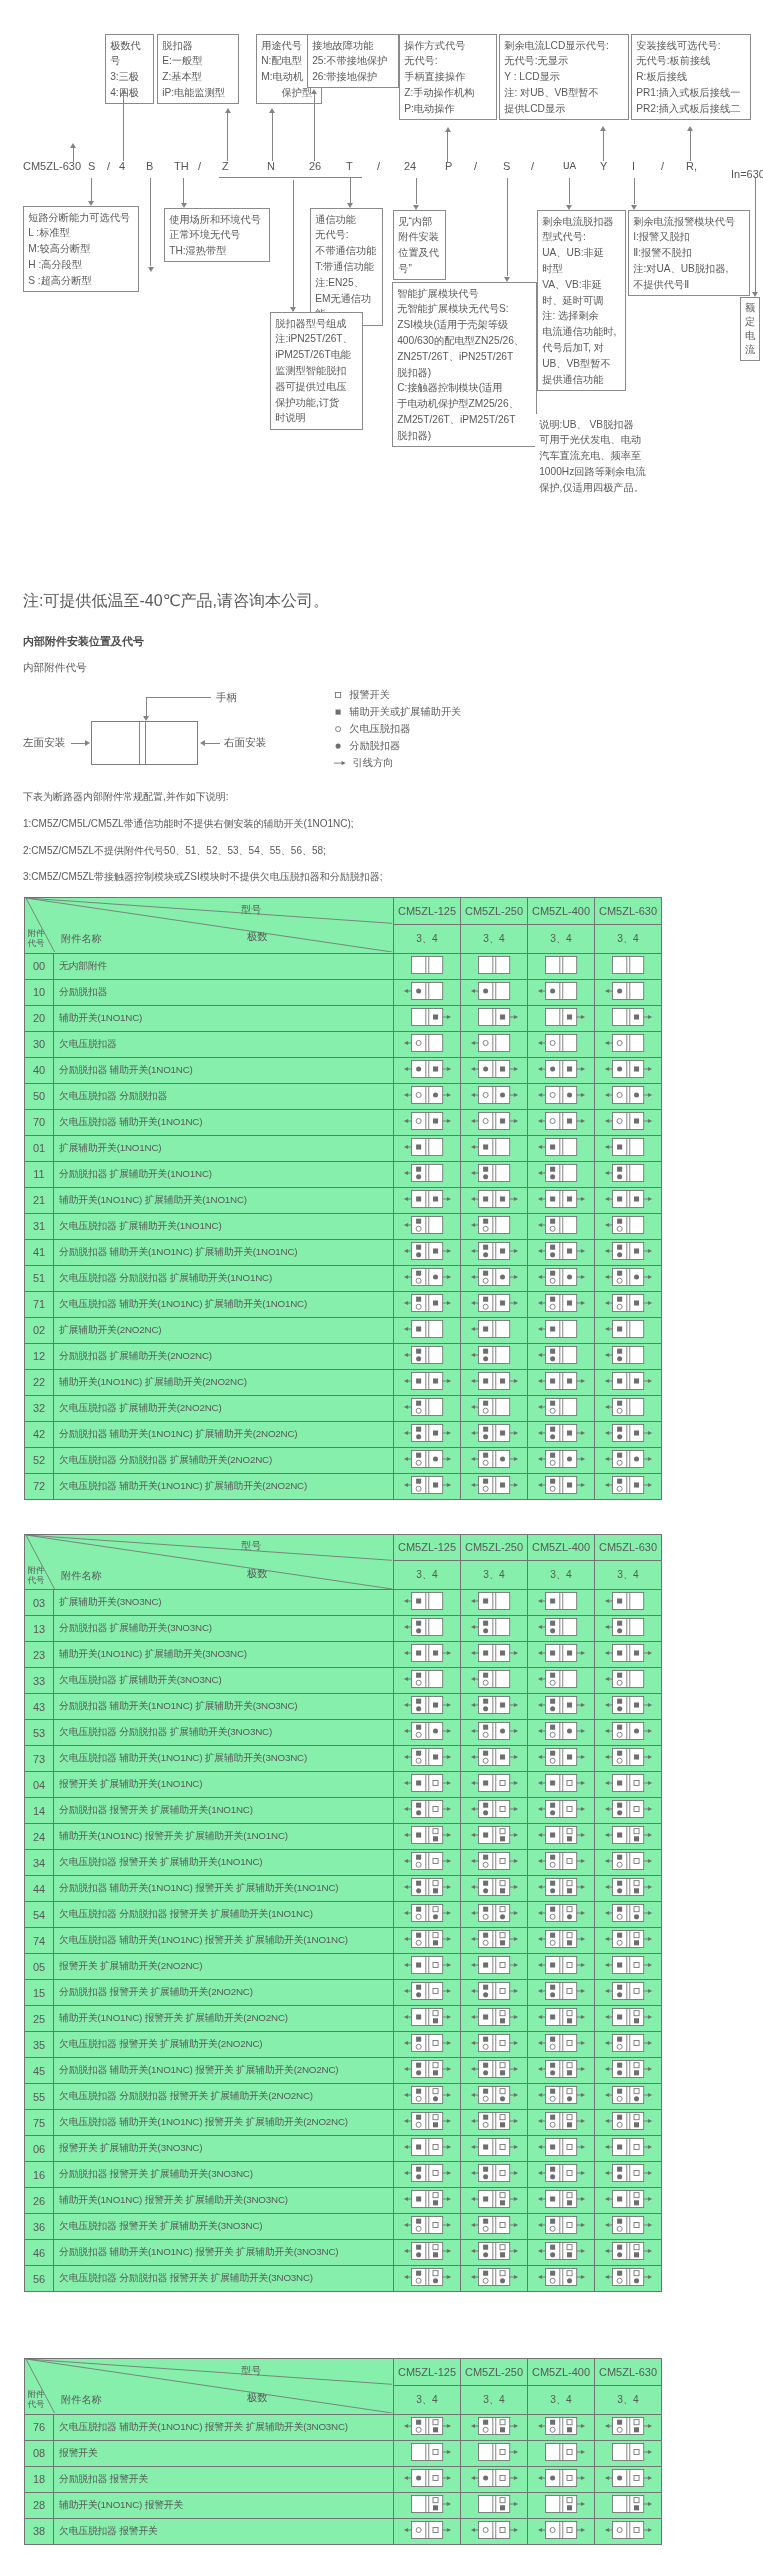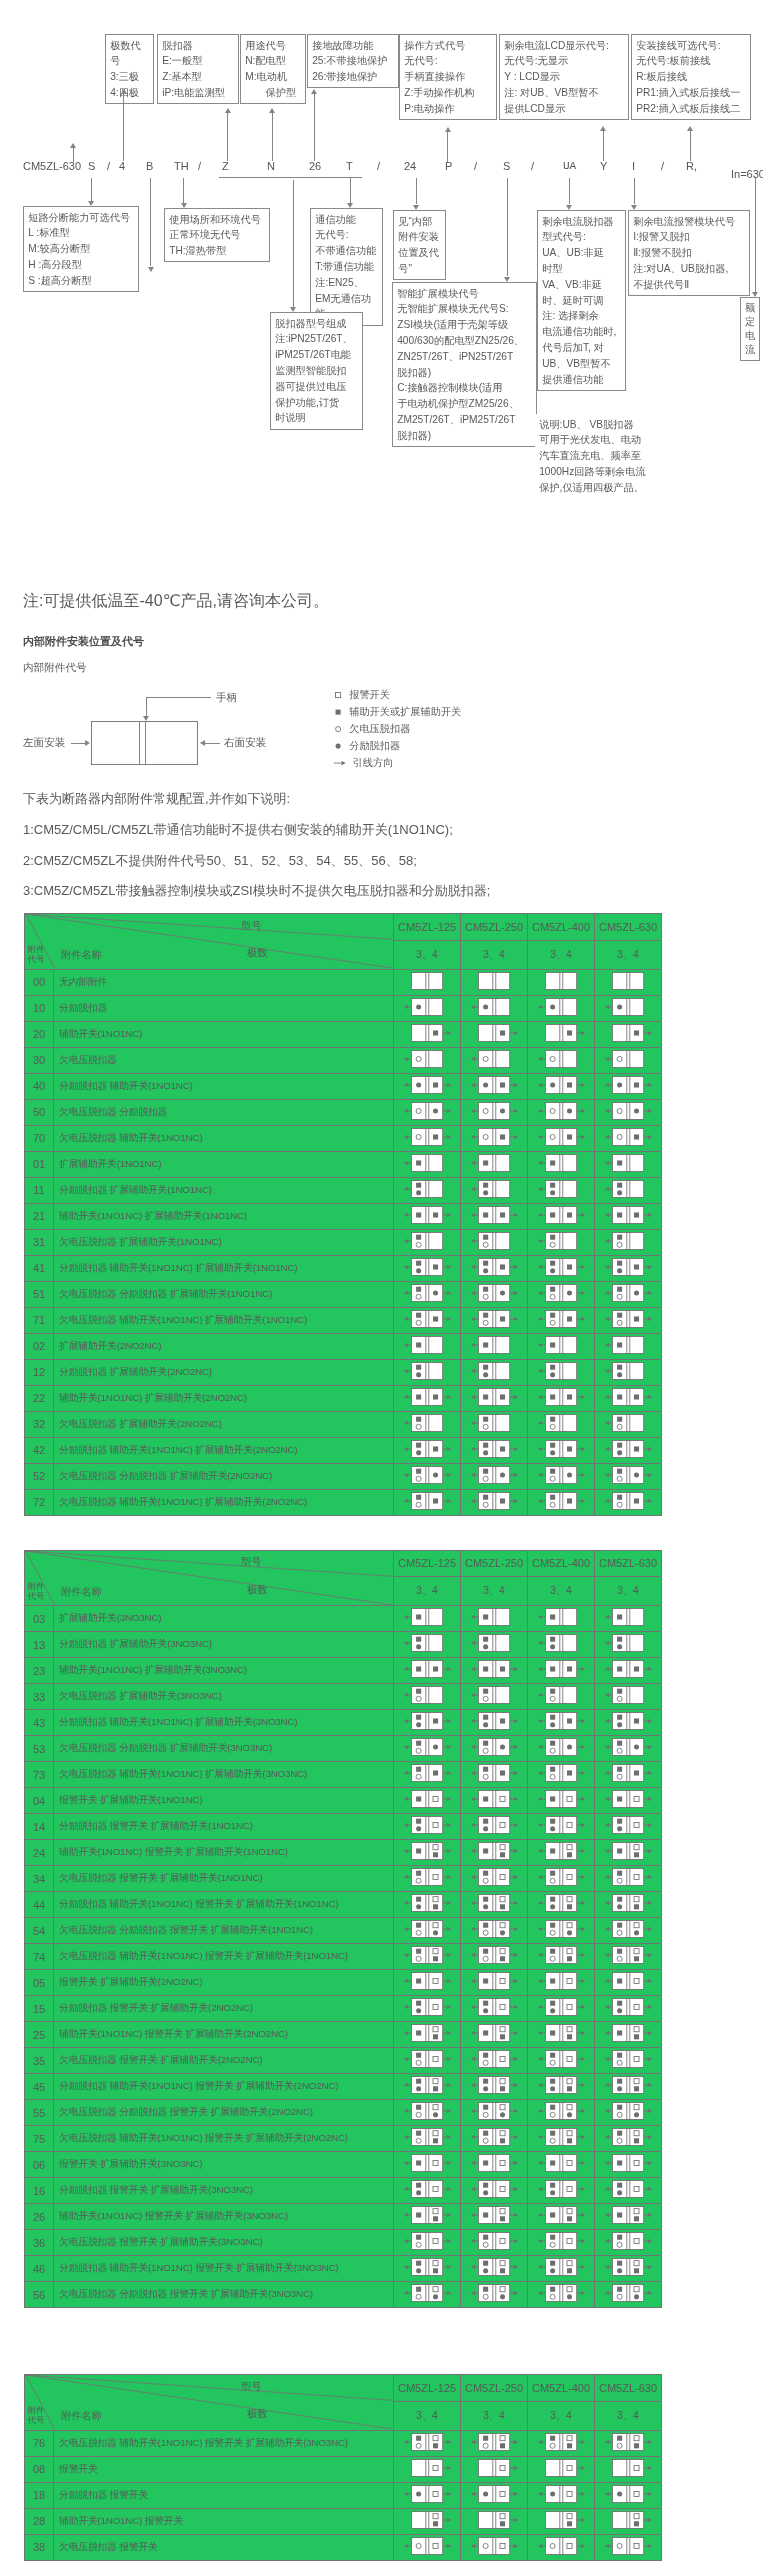--- a/index.html
+++ b/index.html
@@ -23,24 +23,24 @@
   .low-temp{margin:5.1px 0 0 23px;font-size:16px;}
   .sec-title{margin:22px 0 0 23px;font-size:11px;font-weight:bold;color:#4d4d4d;}
   .sec-sub{margin:12px 0 0 23px;font-size:10.6px;}
   .install-diagram{position:relative;height:100px;margin-top:10.2px;text-align:center;}
   .idg-box{position:absolute;border:0.8px solid #7d7d7d;background:#fff;}
   .idg-label{position:absolute;font-size:10.6px;}
   .legend-item{display:flex;align-items:center;height:17px;font-size:10.2px;}
   .legend-item svg{margin-right:6px;flex:none;}
   .legend-wrap{position:absolute;}
   
-  .notes{margin:5.1px 0 0 23px;font-size:13px;}
+  .notes{margin:5.1px 0 0 23px;font-size:10px;}
   .notes p{margin:0 0 12.7px 0;}
   
-  table.att{border-collapse:collapse;margin-left:24px;table-layout:fixed;width:638px;background:#22c55e;}
+  table.att{border-collapse:collapse;margin-left:24px;table-layout:fixed;width:638px;background:#86efac;}
   table.att td,table.att th{border:0.8px solid #737373;font-weight:normal;padding:0;}
   table.att td.code{font-size:11px;text-align:center;height:24.6px;}
   table.att td.name{font-size:9.8px;padding-left:5.1px;white-space:nowrap;overflow:hidden;letter-spacing:-0.2px;}
   table.att td.diag{text-align:center;vertical-align:middle;}
   table.att th.model{font-size:11px;height:25.5px;}
   table.att th.poles{font-size:10.2px;height:28px;}
   .corner-wrap{position:relative;height:54px;}
   .corner-wrap svg{position:absolute;left:0;top:0;}
   .corner-lab{position:absolute;font-size:10.2px;color:#595959;}
   .corner-code{position:absolute;font-size:8.5px;line-height:1.15;white-space:pre-line;}
@@ -51,21 +51,21 @@
 
 <div class="page">
   <div class="model-section" id="model-section">
       <div class="mbox" style="left: 105px; top: 34px; width: 49px;">极数代号
 3:三极
 4:四极</div>
       <div class="mbox" style="left: 157px; top: 34px; width: 82px;">脱扣器
 E:一般型
 Z:基本型
 iP:电能监测型</div>
-      <div class="mbox" style="left: 240px; top: 34px; width: 66px;">用途代号
+      <div class="mbox" style="left: 256px; top: 34px; width: 66px;">用途代号
 N:配电型
 M:电动机
 　　保护型</div>
       <div class="mbox" style="left: 307px; top: 34px; width: 92px;">接地故障功能
 25:不带接地保护
 26:带接地保护</div>
       <div class="mbox" style="left: 399px; top: 34px; width: 98px;">操作方式代号
 无代号:
 手柄直接操作
 Z:手动操作机构

